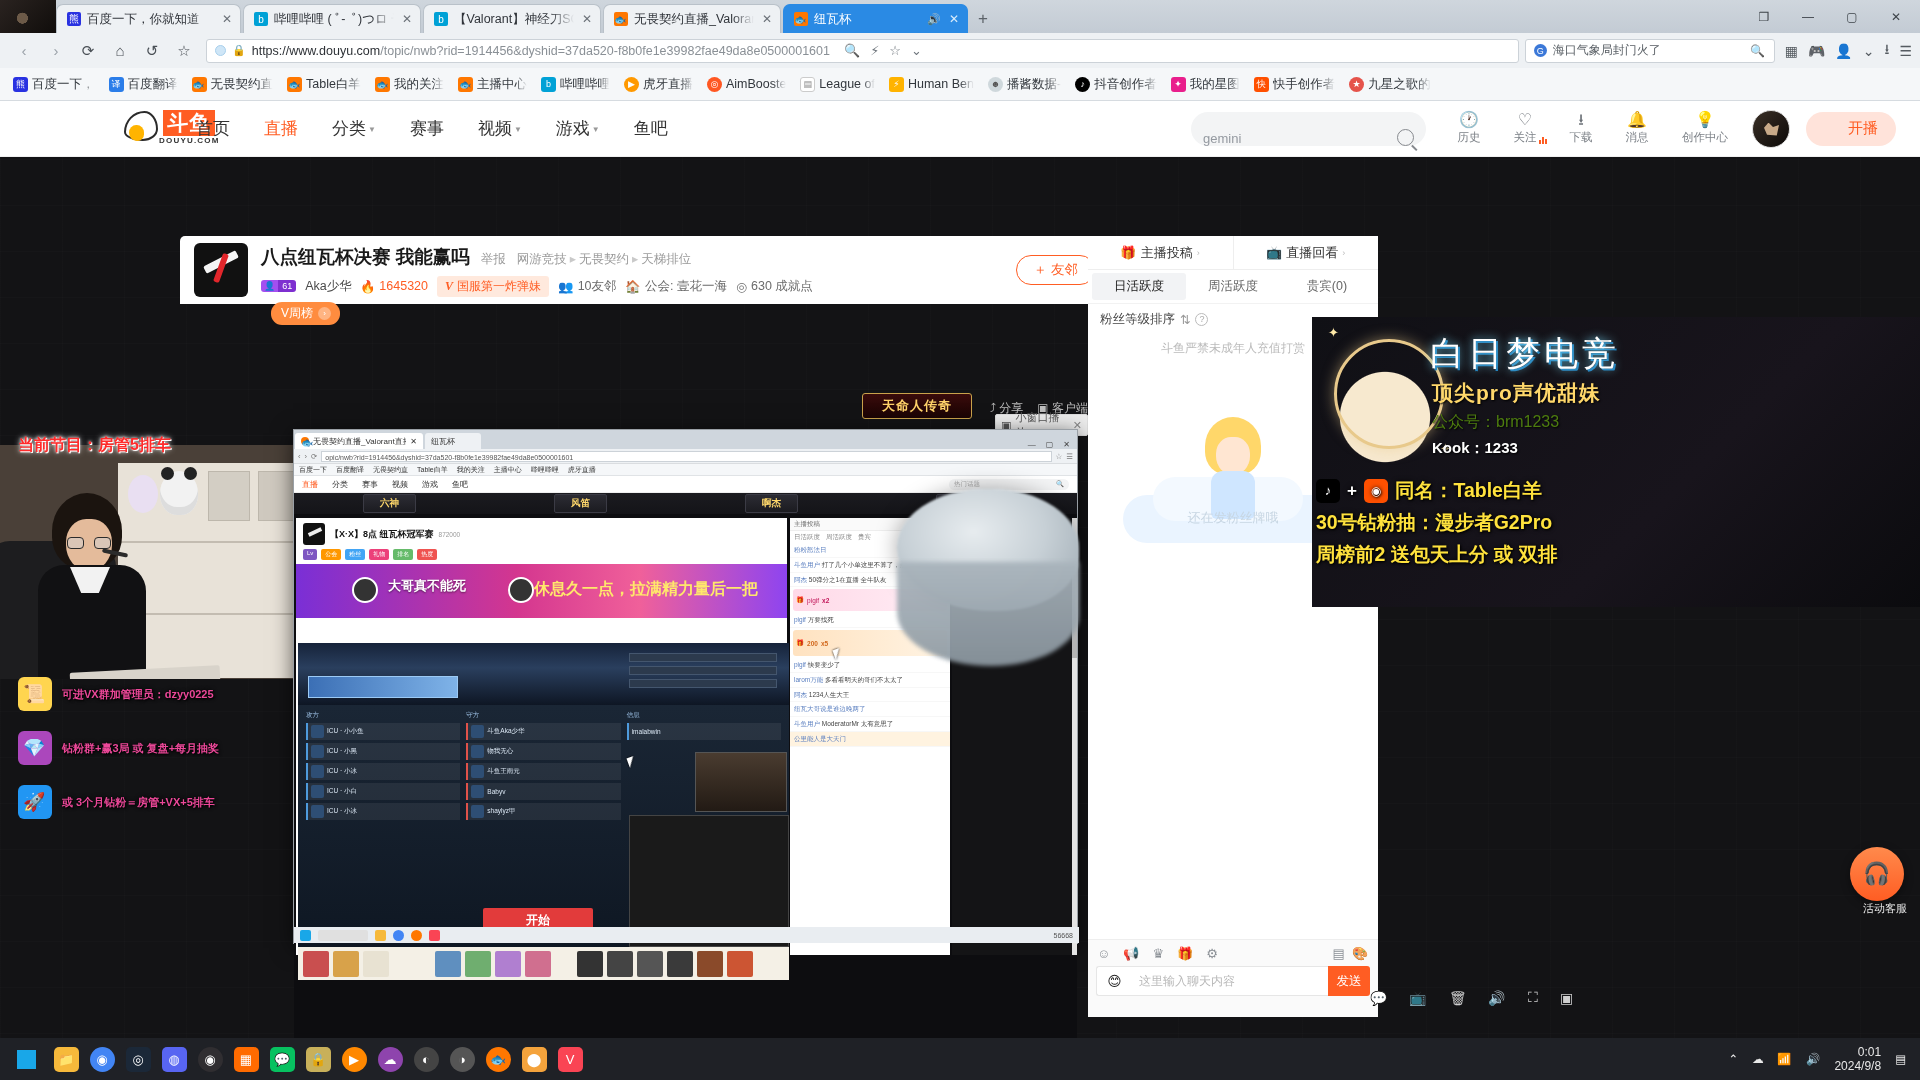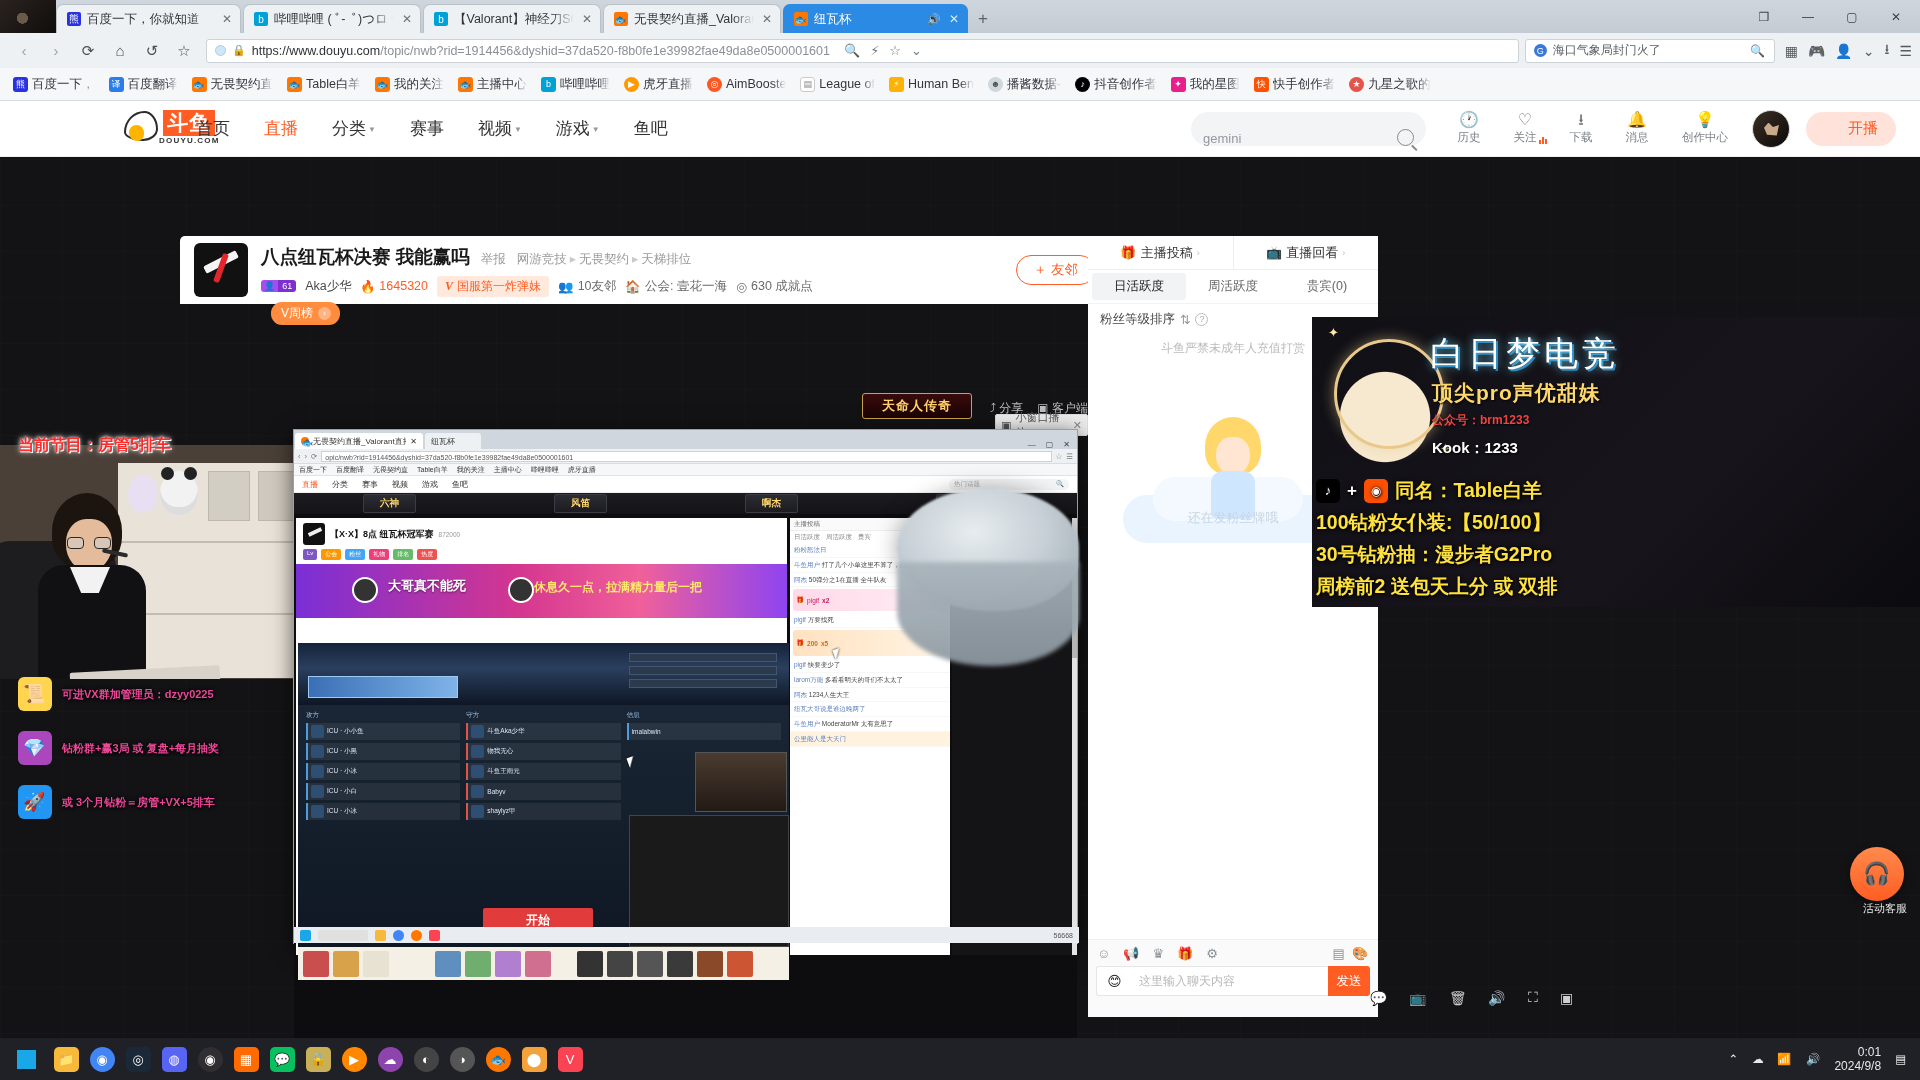--- a/index.html
+++ b/index.html
@@ -201,21 +201,21 @@
   .in-av { width:22px;height:22px;border-radius:3px;background:#111; position:relative; overflow:hidden; flex:none;}
   .in-av::after{content:"";position:absolute;left:5px;top:7px;width:14px;height:4px;background:#eee;transform:rotate(-25deg);}
   .in-t { font-size:9px; font-weight:bold; color:#111;}
   .in-s { font-size:6.5px; color:#999;}
   .in-badges { display:flex; gap:4px; margin-top:4px; flex-wrap:wrap;}
   .in-badges i { font-style:normal; font-size:6px; padding:1px 4px; border-radius:2px; color:#fff;}
   .gradient-banner { height:54px; background:linear-gradient(90deg,#7a2fd6,#d4368f 45%,#f0609a 70%,#8e44f0);
      position:relative; overflow:hidden; }
   .gb-txt { position:absolute; left:92px; top:13px; color:#fff; font-size:13px; font-weight:bold;
      text-shadow:0 1px 2px rgba(0,0,0,.5);}
-  .gb-txt2 { position:absolute; left:238px; top:15px; color:#ffe86b; font-size:12px; font-weight:bold;}
+  .gb-txt2 { position:absolute; left:238px; top:15px; color:#ffe86b; font-size:16px; font-weight:bold;}
   .gb-circle { position:absolute; width:26px; height:26px; border-radius:50%; top:13px; background:#333;
      border:2px solid #fff;}
   .in-game { position:absolute; left:2px; top:125px; width:491px; height:337px;
      background:linear-gradient(#1d2a3a,#0d1520); overflow:hidden;}
   .gm-top { height:62px; background:linear-gradient(#16233a 0%,#2a3f5e 40%,#0e1624 100%);
      position:relative; }
   .gm-sel { position:absolute; left:10px; top:33px; width:150px; height:22px;
      background:linear-gradient(90deg,#3b6fb5,#7fb3e8); border:1px solid #9ccaf5;}
   .gm-bars { position:absolute; right:12px; top:10px; display:flex; flex-direction:column; gap:4px;}
   .gm-bars i { display:block; width:148px; height:9px; background:#2c3a4d; border:1px solid #44566e;}
@@ -364,21 +364,21 @@
   .promo { position:absolute; left:1312px; top:160px; width:608px; height:290px; overflow:hidden;}
   .promo .bg { position:absolute; inset:0; background:linear-gradient(135deg,#101015 0%,#18141c 60%,#0b0b0e 100%);}
   .promo .deer { position:absolute; left:8px; top:16px; width:130px; height:140px;
      background:radial-gradient(circle at 50% 60%, #f7e9cf 0 42%, transparent 43%);}
   .promo .ring { position:absolute; left:22px; top:22px; width:110px; height:110px; border-radius:50%;
      border:3px solid #e8c98b; box-shadow:0 0 14px rgba(232,201,139,.5);}
   .promo .t1 { position:absolute; left:118px; top:14px; font-size:34px; font-weight:normal; color:#fff;
      letter-spacing:4px; text-shadow:0 0 10px #7ae1ff,2px 2px 0 #1f7bb8;}
   .promo .t2 { position:absolute; left:120px; top:62px; font-size:21px; font-weight:bold; color:#ffd86b;
      letter-spacing:1px; text-shadow:1px 1px 2px #000;}
-  .promo .t3 { position:absolute; left:120px; top:95px; font-size:12px; font-weight:bold; color:#ef4444;
+  .promo .t3 { position:absolute; left:120px; top:95px; font-size:16px; font-weight:normal; color:#4d7c0f;
      text-shadow:1px 1px 2px #000;}
   .promo .t4 { position:absolute; left:120px; top:122px; font-size:15px; font-weight:bold; color:#fff;
      text-shadow:1px 1px 2px #000;}
   .promo .spark { position:absolute; color:#ffe9a8; font-size:13px;}
   .promo-lines { position:absolute; left:4px; top:160px; width:604px; display:flex; flex-direction:column; gap:5px;}
   .pl { display:flex; align-items:center; gap:7px; font-size:19.5px; font-weight:bold; color:#ffe23d;
      text-shadow:1px 1px 2px #000, 0 0 5px #000; white-space:nowrap;}
   .pl .tk { width:24px;height:24px;border-radius:5px;background:#000;color:#fff;font-size:13px;
      display:flex;align-items:center;justify-content:center;flex:none;}
   .pl .ks { width:24px;height:24px;border-radius:5px;background:#ff5000;color:#fff;font-size:12px;
@@ -985,23 +985,20 @@
         <div class="t3">公众号：brm1233</div>
         <div class="t4">Kook：1233</div>
         <div class="promo-lines">
           <div class="pl">
             <span class="tk">♪</span>
             <span class="plus">+</span>
             <span class="ks">◉</span>
             <span>同名：Table白羊</span>
           </div>
           <div class="pl">
-              <span>100钻粉女仆装:【50/100】</span>
-            </div>
-          <div class="pl">
               <span>30号钻粉抽：漫步者G2Pro</span>
             </div>
           <div class="pl">
               <span>周榜前2 送包天上分 或 双排</span>
             </div>
         </div>
       </div>
 
       <div class="pctrl">
         <span>💬</span>

